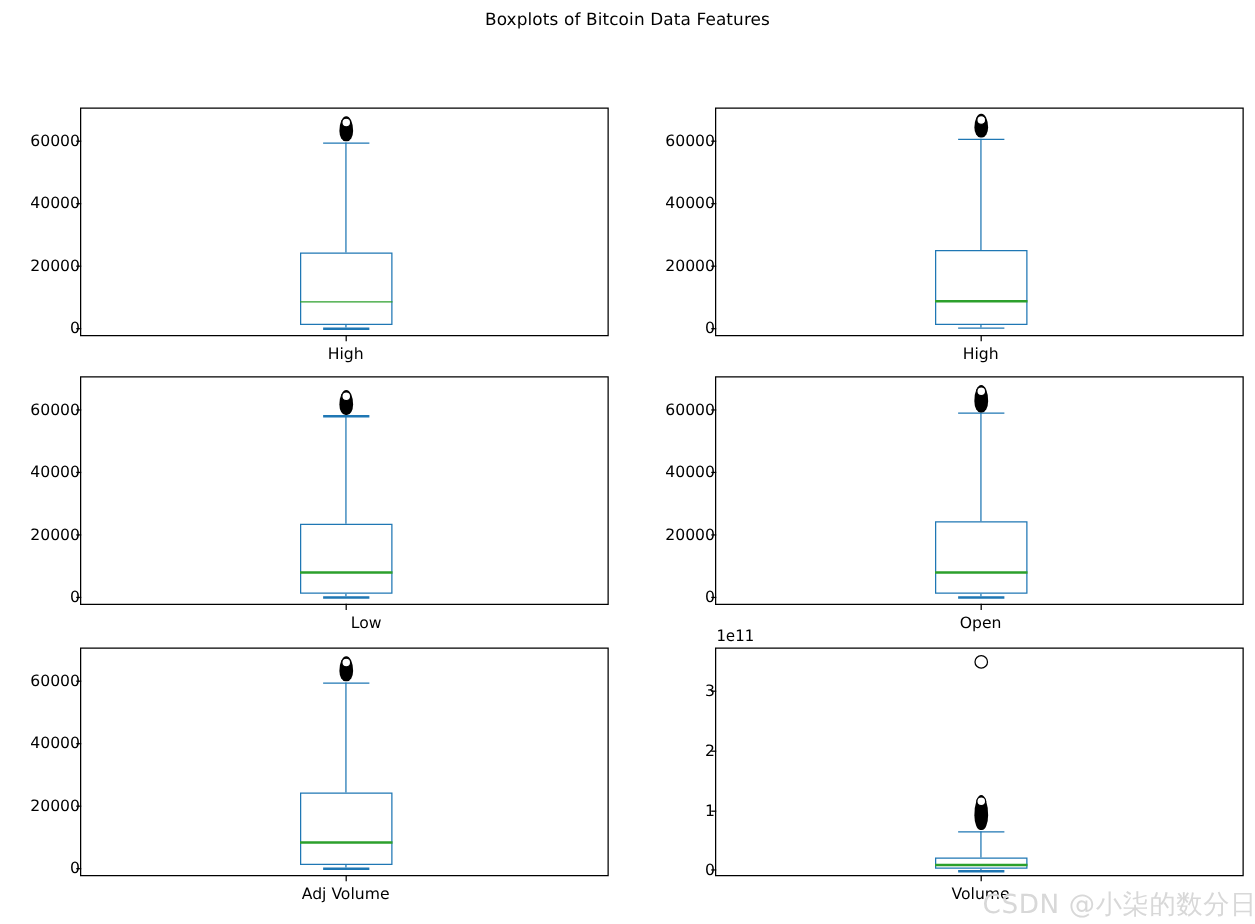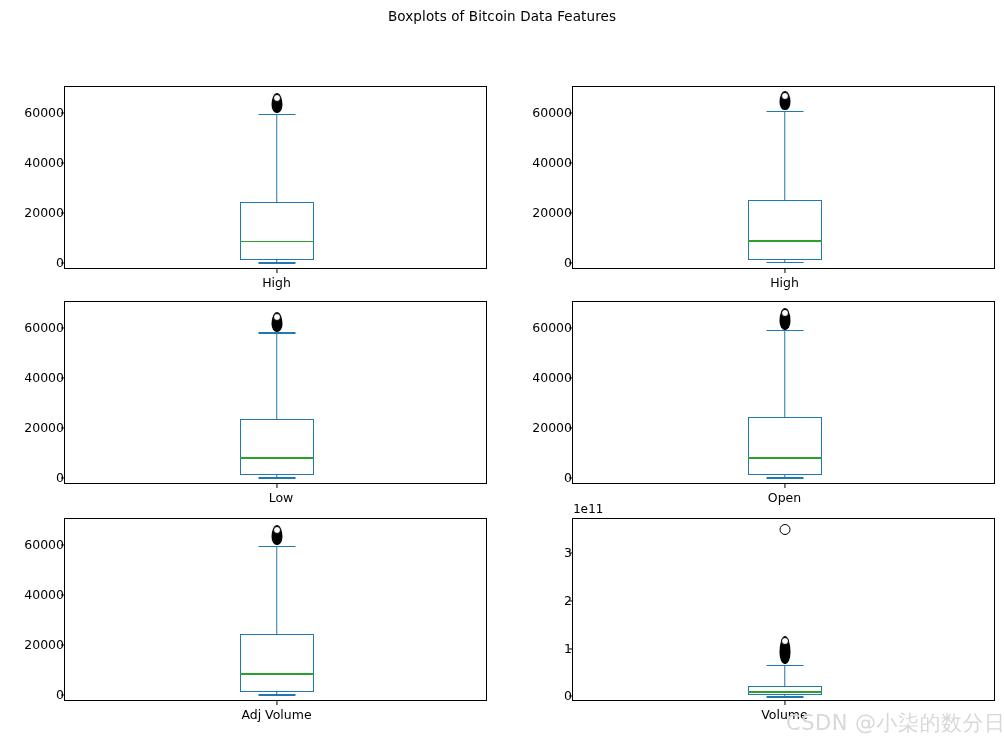--- a/index.html
+++ b/index.html
@@ -108,21 +108,21 @@
         <div class="axes">
           <div class="ytickmark" style="top: 175.531px;"></div>
           <div class="ytick" style="top: 175.531px;">0</div>
           <div class="ytickmark" style="top: 125.735px;"></div>
           <div class="ytick" style="top: 125.735px;">20000</div>
           <div class="ytickmark" style="top: 75.9388px;"></div>
           <div class="ytick" style="top: 75.9388px;">40000</div>
           <div class="ytickmark" style="top: 26.1429px;"></div>
           <div class="ytick" style="top: 26.1429px;">60000</div>
           <div class="xtickmark" style="left: 211.5px;"></div>
-          <div class="xlabel" style="left: 216px;">Low</div>
+          <div class="xlabel" style="left: 228px;">Low</div>
           <div class="bx-whisker-line" style="left: 211.5px; top: 30.1265px; height: 86.8939px;"></div>
           <div class="bx-whisker-line" style="left: 211.5px; top: 173.29px; height: 1.79265px;"></div>
           <div class="bx-cap" style="left: 211.5px; width: 37px; top: 30.1265px;"></div>
           <div class="bx-cap" style="left: 211.5px; width: 37px; top: 175.082px;"></div>
           <div class="bx-box" style="left: 174.5px; width: 74px; top: 117.02px; height: 56.2694px;"></div>
           <div class="bx-median" style="left: 174.5px; width: 74px; top: 155.363px;"></div>
           <div class="flier-blob" style="left: 211.5px; width: 11px; top: 9.95918px; height: 19.9184px;"></div>
           <div class="flier-tip" style="left: 211.5px; width: 8px; height: 8px; top: 10.9592px;"></div>
         </div>
       </div>

